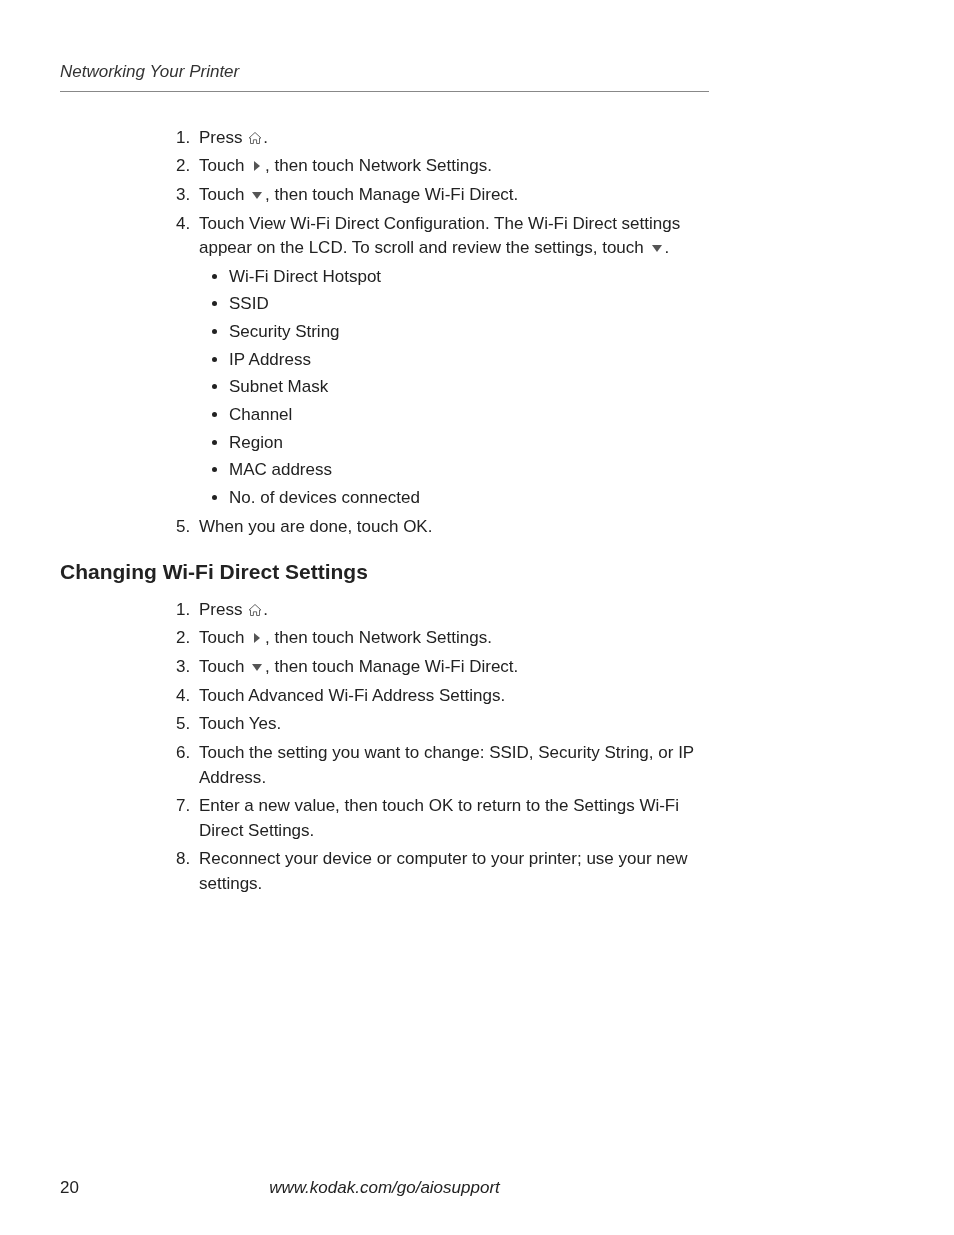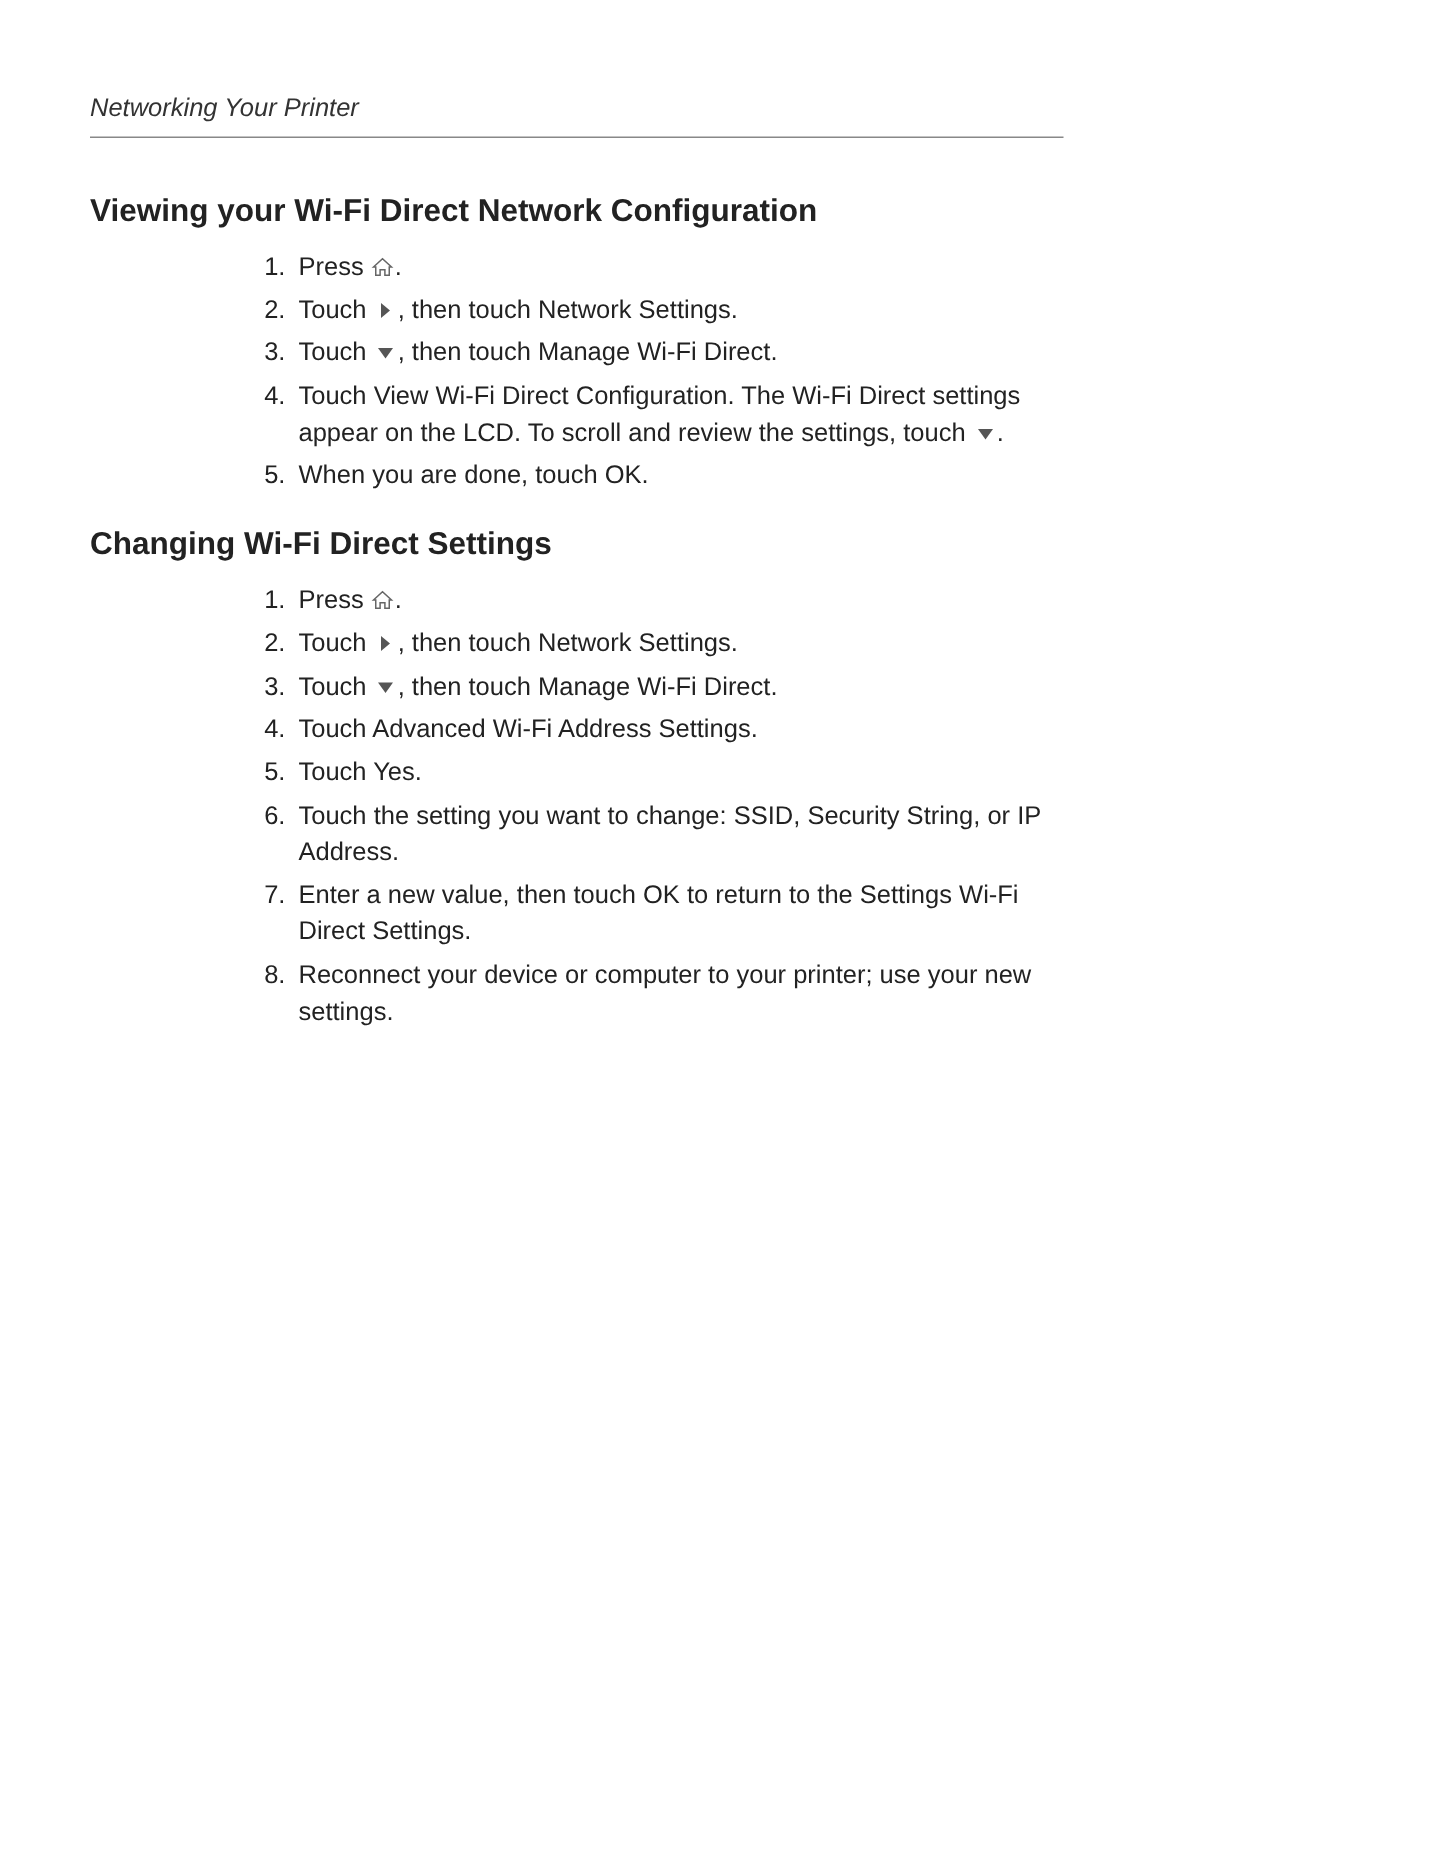--- a/index.html
+++ b/index.html
@@ -76,21 +76,20 @@
     font-style: italic;
   }
 </style>
 </head>
 <body>
 
 <div class="page">
 
   <div class="running-head">Networking Your Printer</div>
 
-  <h1 class="section">Viewing your Wi-Fi Direct Network Configuration</h1>
   <div class="content-indent">
     <ol class="steps">
       <li>
         <span>Press </span><span class="icon"><svg viewBox="0 0 16 14">
               <path d="M2 7 L8 1.5 L14 7 L12.5 7 L12.5 12.5 L9.6 12.5 L9.6 8.8 L6.4 8.8 L6.4 12.5 L3.5 12.5 L3.5 7 Z" fill="none" stroke="#666" stroke-width="1"></path>
             </svg></span><span>.</span>
       </li>
       <li>
         <span>Touch </span><span class="icon"><svg viewBox="0 0 16 14">
               <path d="M5 2 L11 7 L5 12 Z" fill="#555"></path>
@@ -98,20 +97,31 @@
       </li>
       <li>
         <span>Touch </span><span class="icon"><svg viewBox="0 0 16 14">
               <path d="M3 4 L13 4 L8 11 Z" fill="#555"></path>
             </svg></span><span>, then touch </span><span class="b">Manage Wi-Fi Direct</span><span>.</span>
       </li>
       <li>
         <span>Touch </span><span class="b">View Wi-Fi Direct Configuration</span><span>. The Wi-Fi Direct settings appear on the LCD. To scroll and review the settings, touch </span><span class="icon"><svg viewBox="0 0 16 14">
               <path d="M3 4 L13 4 L8 11 Z" fill="#555"></path>
             </svg></span><span>.</span>
+        <ul class="bullets">
+          <li>Wi-Fi Direct Hotspot</li>
+          <li>SSID</li>
+          <li>Security String</li>
+          <li>IP Address</li>
+          <li>Subnet Mask</li>
+          <li>Channel</li>
+          <li>Region</li>
+          <li>MAC address</li>
+          <li>No. of devices connected</li>
+        </ul>
       </li>
       <li>
         <span>When you are done, touch </span><span class="b">OK</span><span>.</span>
       </li>
     </ol>
   </div>
 
   <h1 class="section">Changing Wi-Fi Direct Settings</h1>
   <div class="content-indent">
     <ol class="steps">
@@ -141,13 +151,17 @@
       </li>
       <li>
         <span>Enter a new value, then touch </span><span class="b">OK</span><span> to return to the Settings Wi-Fi Direct Settings.</span>
       </li>
       <li>
         <span>Reconnect your device or computer to your printer; use your new settings.</span>
       </li>
     </ol>
   </div>
 
+  <div class="footer">
+    <span class="pnum">20</span>
+    <span class="url">www.kodak.com/go/aiosupport</span>
+  </div>
 </div>
 
 </body></html>

